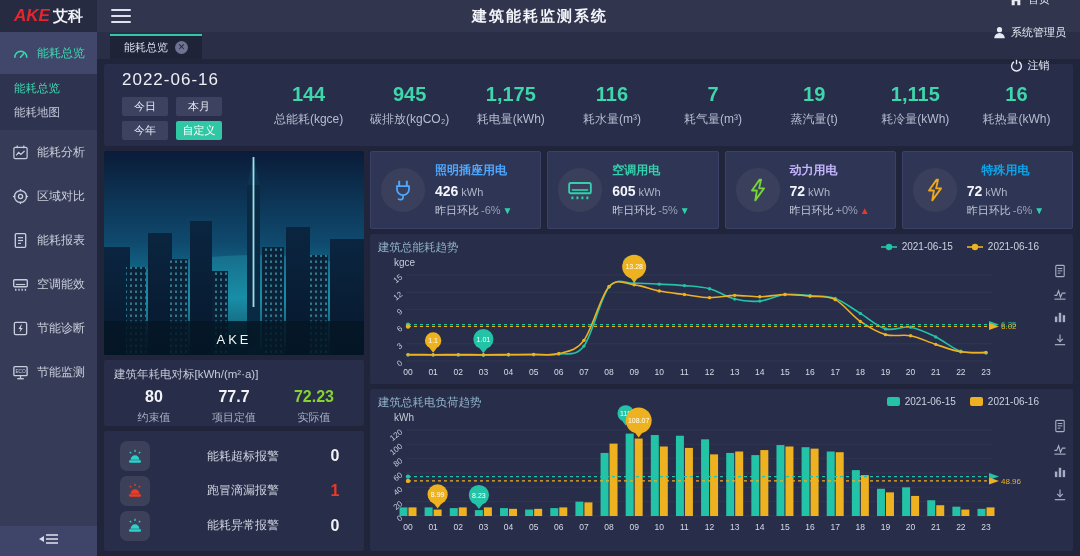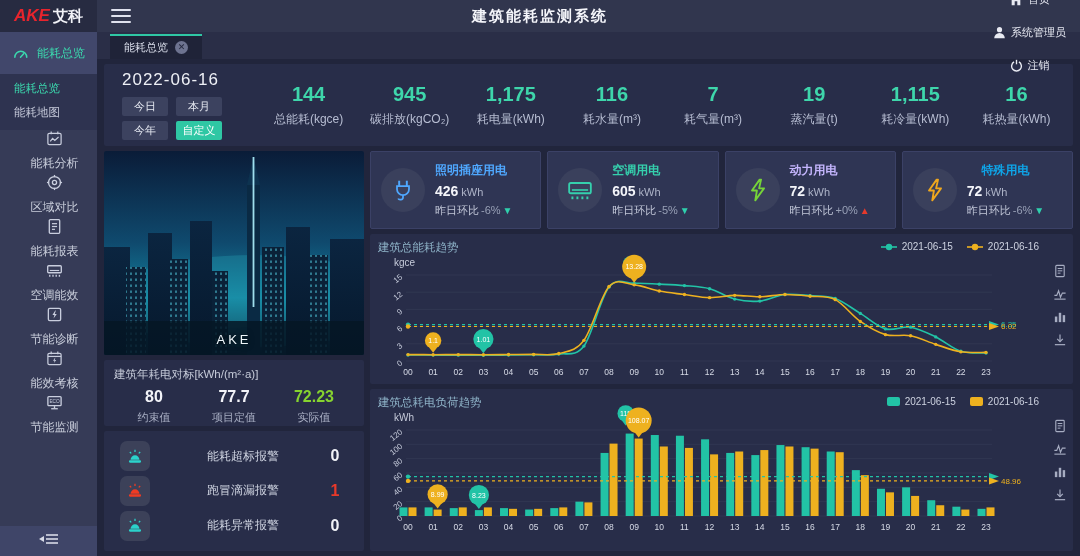--- a/index.html
+++ b/index.html
@@ -16,21 +16,21 @@
   .burger i{display:block;height:2px;background:#dfe2ee;border-radius:1px;}
   .hdr-title{position:absolute;left:0;right:0;text-align:center;font-size:15px;font-weight:bold;color:#f4f5fa;letter-spacing:2px;pointer-events:none;}
   .hdr-right{margin-left:auto;display:flex;align-items:center;gap:18px;padding-right:14px;z-index:2;flex-direction:column;}
   .hitem{display:flex;align-items:center;gap:5px;font-size:11px;color:#e7e9f2;cursor:pointer;}
   .hitem svg{display:block;}
 
   
   .side{position:absolute;left:0;top:32px;bottom:0;width:97px;background:#363b57;display:flex;flex-direction:column;}
   .sitem{display:flex;align-items:center;gap:8px;padding-left:12px;height:40px;font-size:12px;color:#c9cedb;cursor:pointer;flex:0 0 auto;}
   .sitem svg{flex:0 0 auto;}
-  .sitem.main{height:44px;flex-direction:column;}
+  .sitem.main{height:44px;}
   .sitem.act0{background:#41476b;color:#3bd9ae;height:42px;}
   .submenu{background:#2e3350;padding:2px 0 6px 0;}
   .subitem{height:24px;display:flex;align-items:center;padding-left:14px;font-size:11.5px;color:#c6cada;cursor:pointer;}
   .subitem.on{color:#3bd9ae;}
   .side-bottom{margin-top:auto;height:30px;background:#3f4568;display:flex;align-items:center;justify-content:center;cursor:pointer;}
 
   
   .tabbar{position:absolute;left:97px;top:32px;right:0;height:27px;background:#2a2e47;display:flex;align-items:flex-end;}
   .tab{margin-left:13px;height:25px;min-width:92px;background:#1f2338;border-top:2px solid #2fc7a4;display:flex;align-items:center;justify-content:center;gap:7px;font-size:11px;color:#d8dce9;padding:0 10px;cursor:pointer;}
   .tab-close{width:13px;height:13px;border-radius:50%;background:#6d7390;color:#23273d;font-size:9px;line-height:13px;text-align:center;font-weight:bold;cursor:pointer;}
@@ -226,32 +226,20 @@
           <span>空调能效</span>
         </div>
         <div class="sitem main">
           <span style="display: flex; color: rgb(201, 206, 222);">
             <svg width="17" height="17" viewBox="0 0 18 18">
               <rect x="2.5" y="2.5" width="13" height="13" rx="1.5" fill="none" stroke="currentColor" stroke-width="1.4"></rect>
               <path d="M9.8 4.8 L6.8 9.4 h2.1 L8 13.2 L11.4 8.4 h-2.1 L10.4 4.8 Z" fill="currentColor"></path>
             </svg>
           </span>
           <span>节能诊断</span>
-        </div>
-        <div class="sitem main">
-          <span style="display: flex; color: rgb(201, 206, 222);">
-            <svg width="17" height="17" viewBox="0 0 18 18">
-              <rect x="2" y="3.5" width="14" height="12" rx="1.5" fill="none" stroke="currentColor" stroke-width="1.3"></rect>
-              <line x1="2" y1="6.8" x2="16" y2="6.8" stroke="currentColor" stroke-width="1.3"></line>
-              <line x1="5.5" y1="1.5" x2="5.5" y2="4.5" stroke="currentColor" stroke-width="1.3"></line>
-              <line x1="12.5" y1="1.5" x2="12.5" y2="4.5" stroke="currentColor" stroke-width="1.3"></line>
-              <path d="M9.6 8.2 L7.4 11.3 h1.6 L8.4 13.8 L10.8 10.6 h-1.6 L9.9 8.2 Z" fill="currentColor"></path>
-            </svg>
-          </span>
-          <span>能效考核</span>
         </div>
         <div class="sitem main">
           <span style="display: flex; color: rgb(201, 206, 222);">
             <svg width="17" height="17" viewBox="0 0 18 18">
               <rect x="2" y="2.8" width="14" height="9.6" rx="1" fill="none" stroke="currentColor" stroke-width="1.4"></rect>
               <text x="9" y="9.6" text-anchor="middle" font-size="5" fill="currentColor" font-family="inherit">ECO</text>
               <line x1="9" y1="12.8" x2="9" y2="15" stroke="currentColor" stroke-width="1.4"></line>
               <line x1="5.5" y1="15.6" x2="12.5" y2="15.6" stroke="currentColor" stroke-width="1.4"></line>
             </svg>
           </span>

